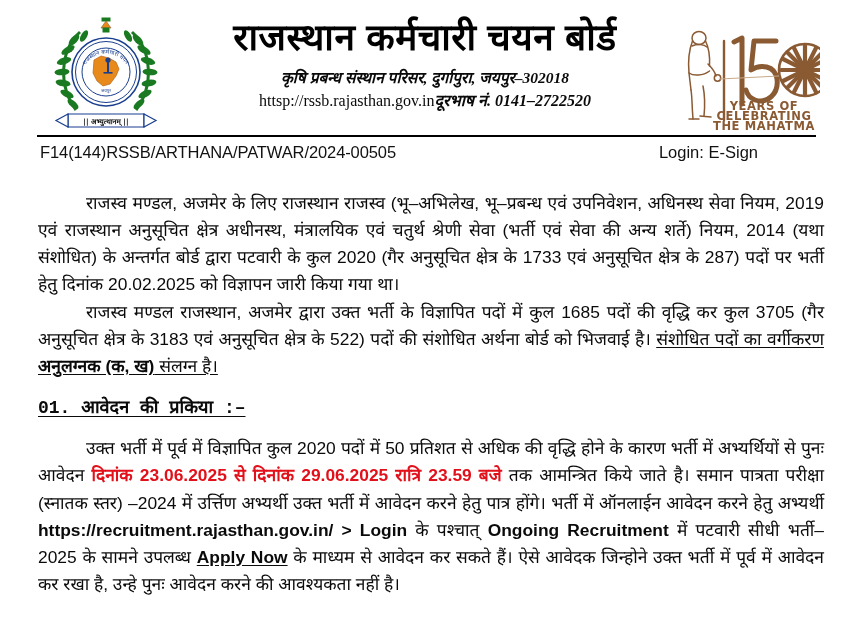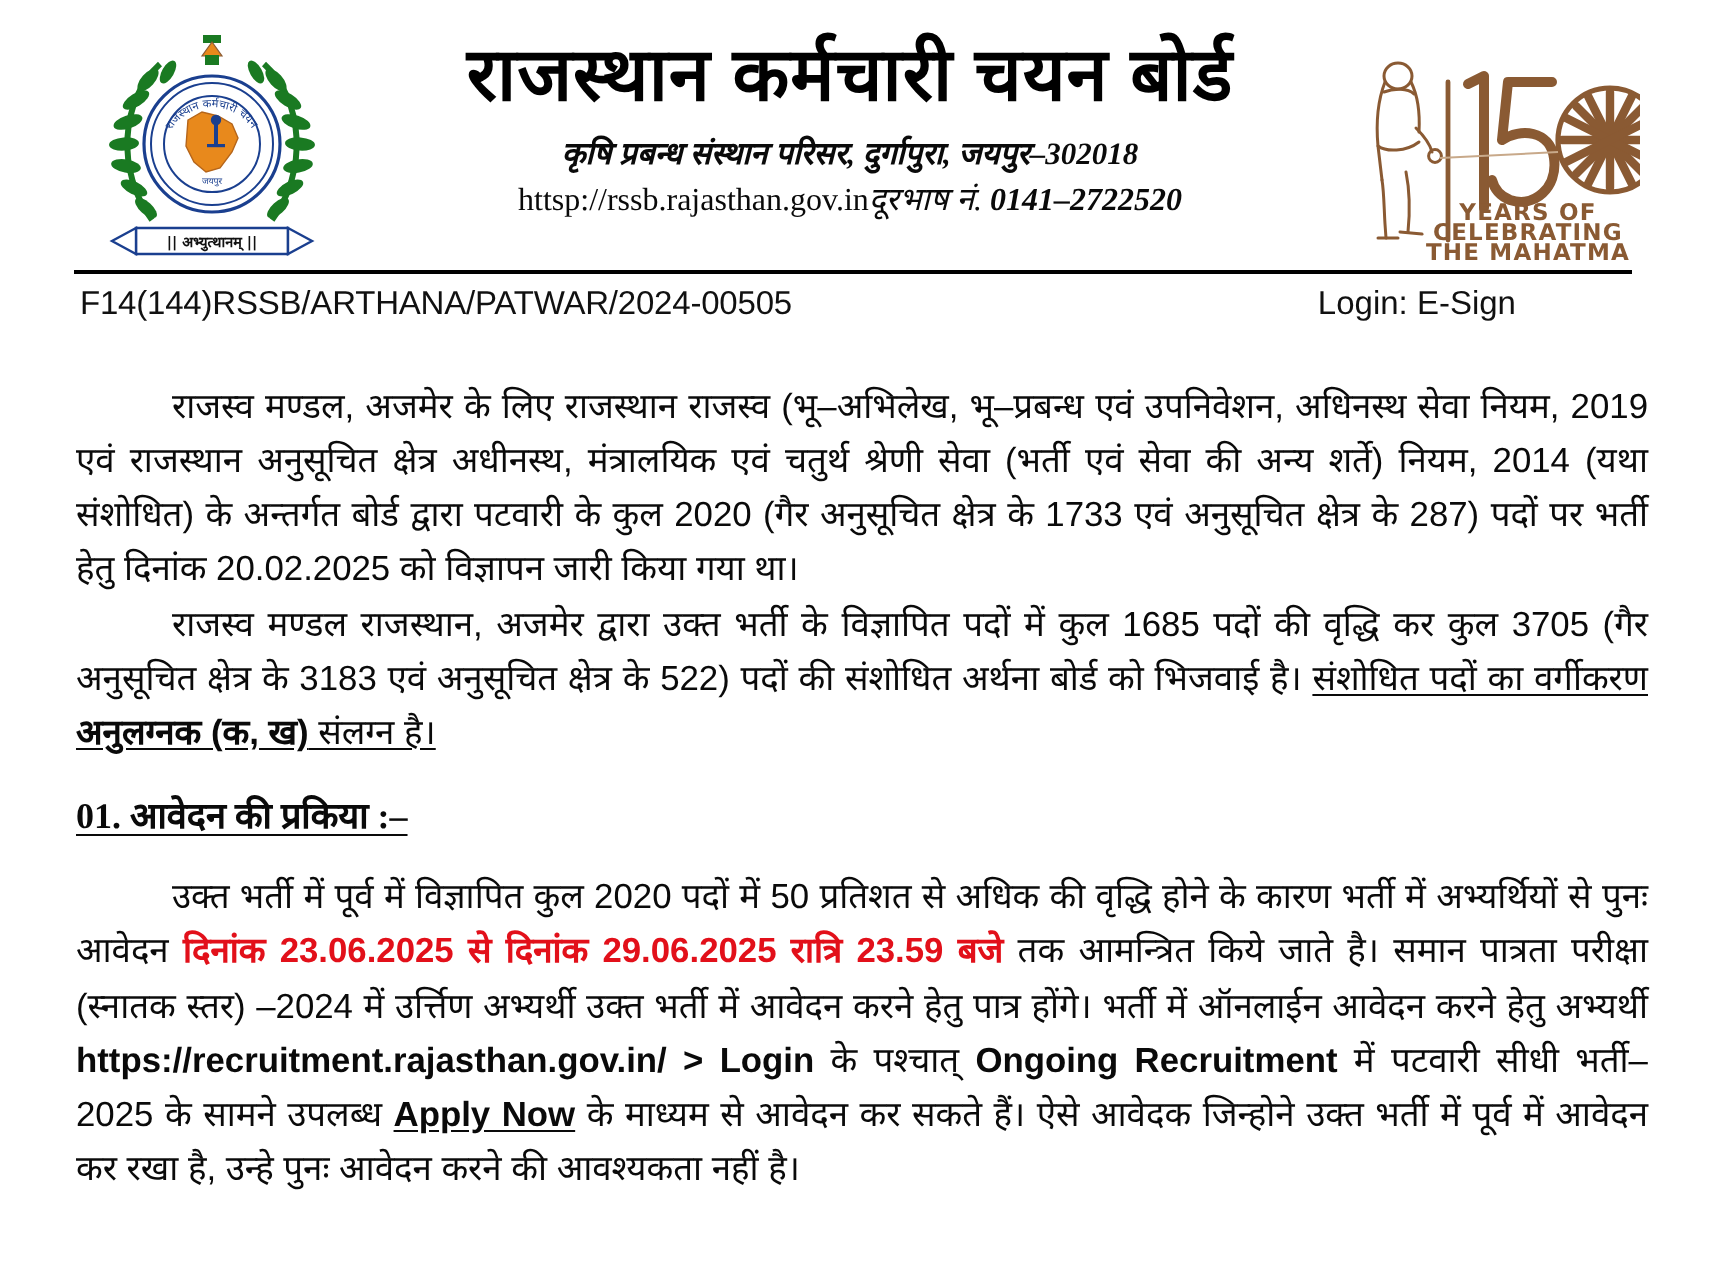--- a/index.html
+++ b/index.html
@@ -73,21 +73,21 @@
     margin-top: 1px;
     color: #0a0a0a;
     white-space: nowrap;
   }
   .org-url-line .url {
     font-style: normal;
     font-weight: normal;
   }
   .org-url-line .phone-label {
     font-style: italic;
-    font-weight: normal;
+    font-weight: bold;
     text-align: center;
   }
   .org-url-line .phone-num {
     font-style: italic;
     font-weight: bold;
   }
 
   hr.rule {
     position: absolute;
     left: 37px;
@@ -150,21 +150,21 @@
     line-height: 1.56;
     text-align: justify;
     text-align-last: left;
   }
   p.para.p1 { margin-top: 14px; }
   p.para.p2 { margin-top: 0; }
   p.para.p3 { margin-top: 13px; }
 
   .sec-head {
     margin-top: 15px;
-    font-family: Liberation Serif, serif;
+    font-family: Liberation Mono, monospace;
     font-weight: bold;
     font-size: 18px;
   }
   .sec-head span {
     text-decoration: underline;
     text-underline-offset: 3px;
   }
 
   .u { text-decoration: underline; text-underline-offset: 2px; }
   .b { font-weight: bold; }

